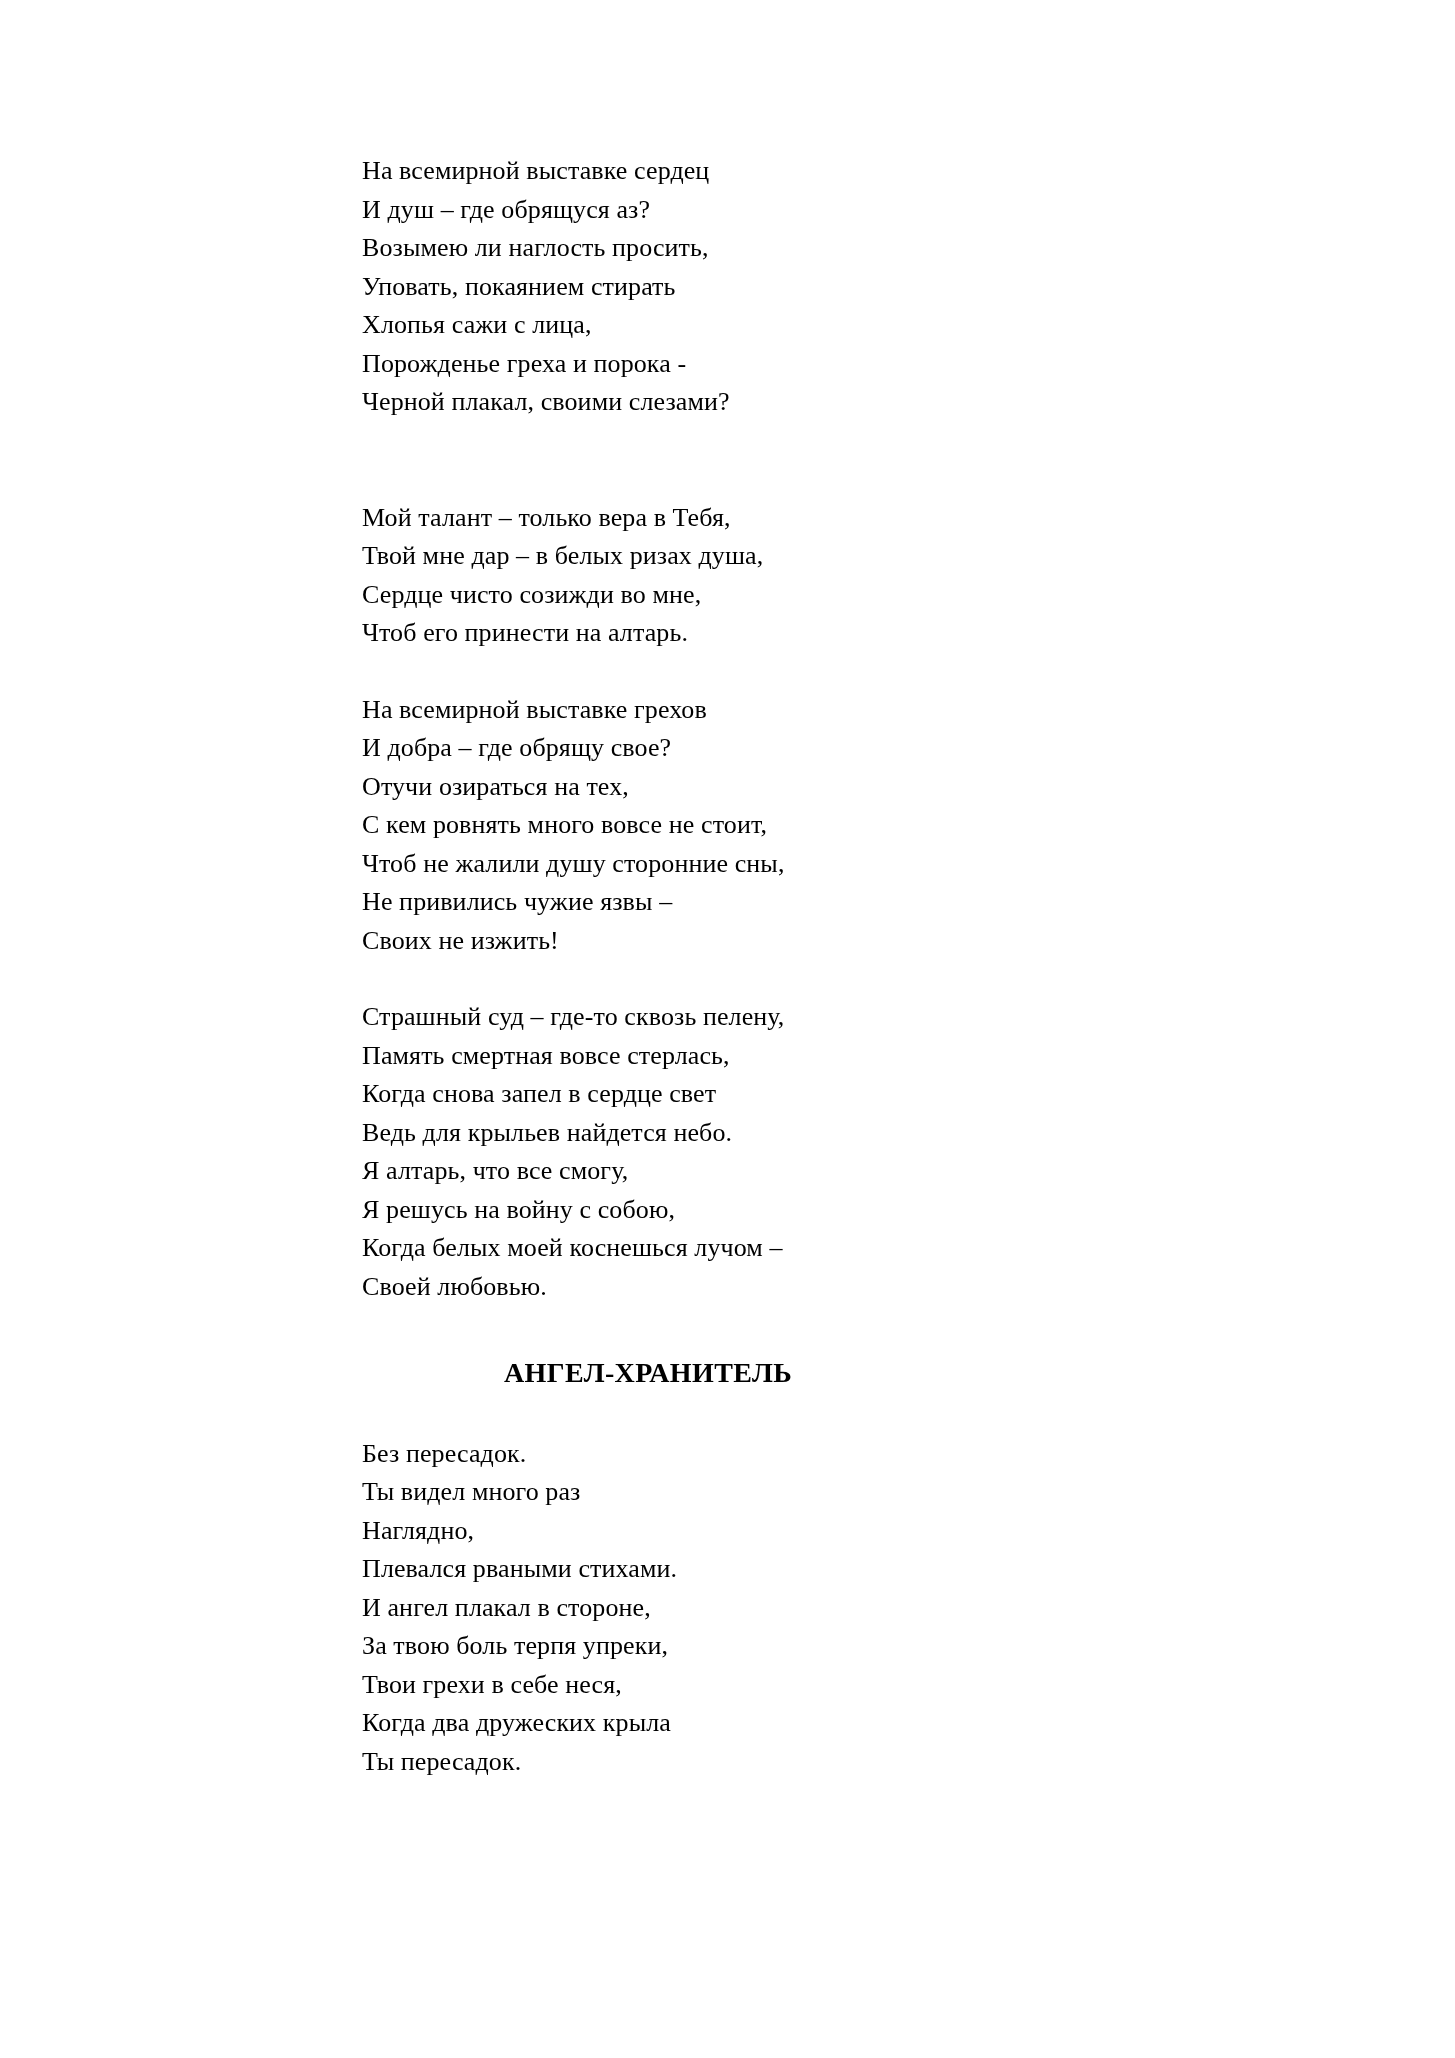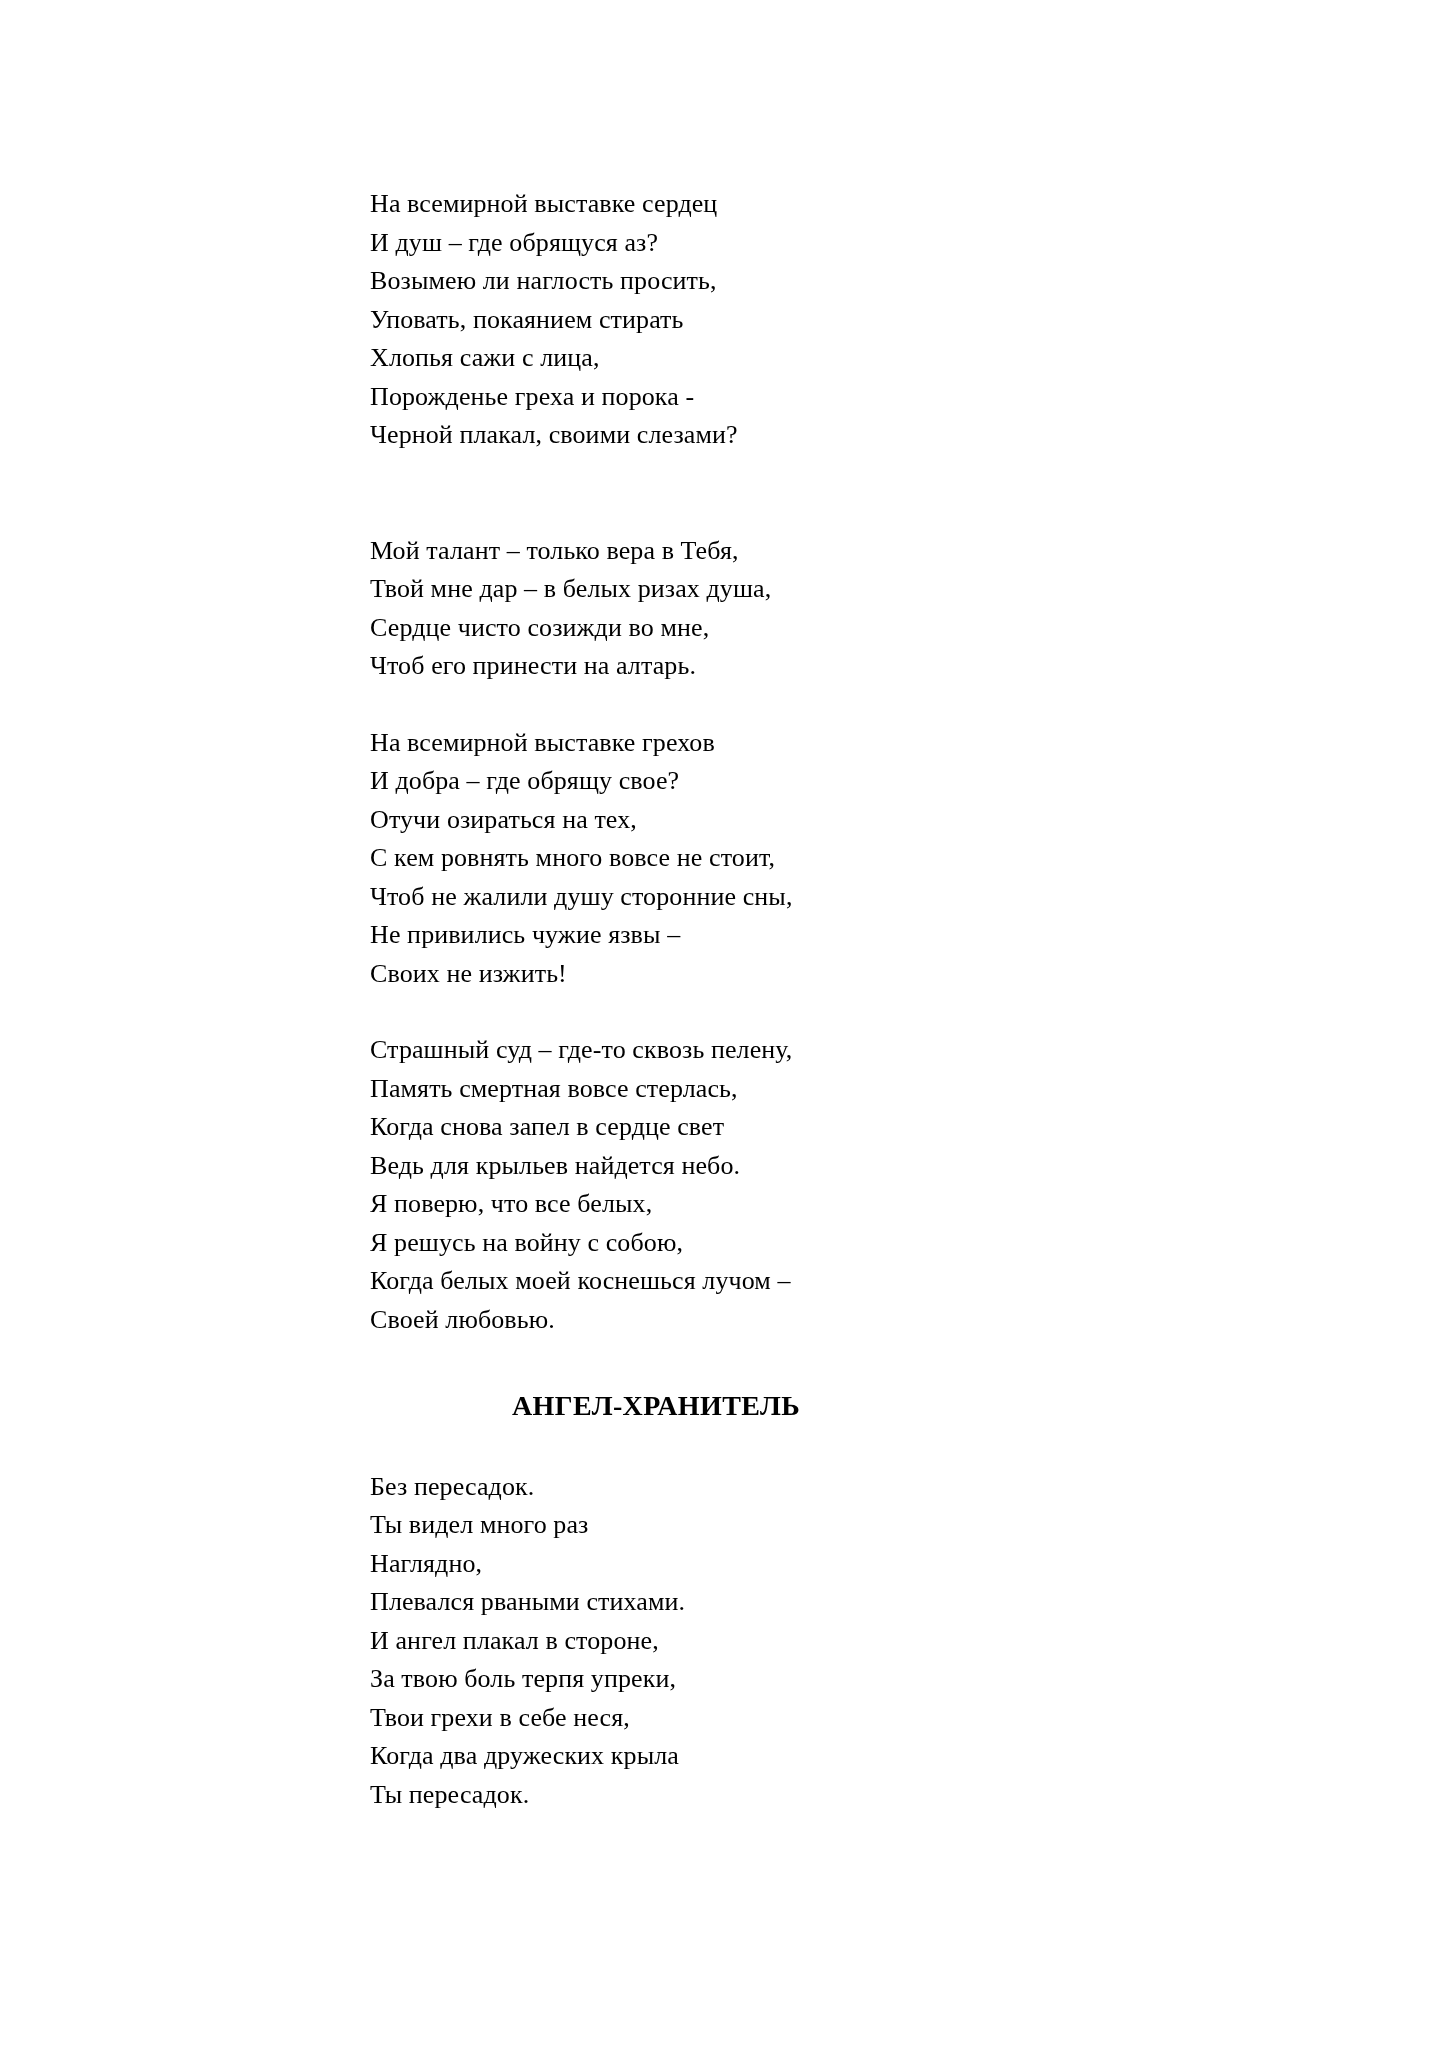--- a/index.html
+++ b/index.html
@@ -12,24 +12,23 @@
     width: 1455px;
     height: 2058px;
     background: #ffffff;
     margin: 0 auto;
     overflow: hidden;
     font-family: "Liberation Serif", "DejaVu Serif", serif;
     color: #000000;
   }
   .text-column {
     position: absolute;
-    left: 370px;
+    left: 362px;
     top: 152px;
     width: 700px;
-    margin-top: 33px;
   }
   .stanza {
     margin: 0 0 0 0;
   }
   .line {
     font-size: 26px;
     line-height: 38.5px;
     white-space: pre;
     letter-spacing: 0.1px;
   }
@@ -77,21 +76,21 @@
         <div class="line">Чтоб не жалили душу сторонние сны,</div>
         <div class="line">Не привились чужие язвы –</div>
         <div class="line">Своих не изжить!</div>
       </div>
       <div class="gap-medium"></div>
       <div class="stanza">
         <div class="line">Страшный суд – где-то сквозь пелену,</div>
         <div class="line">Память смертная вовсе стерлась,</div>
         <div class="line">Когда снова запел в сердце свет</div>
         <div class="line">Ведь для крыльев найдется небо.</div>
-        <div class="line">Я поверю, что все белых,</div>
+        <div class="line">Я алтарь, что все смогу,</div>
         <div class="line">Я решусь на войну с собою,</div>
         <div class="line">Когда белых моей коснешься лучом –</div>
         <div class="line">Своей любовью.</div>
       </div>
       <div class="gap-title-before"></div>
       <div class="poem-title">АНГЕЛ-ХРАНИТЕЛЬ</div>
       <div class="gap-title-after"></div>
       <div class="stanza">
         <div class="line">Без пересадок.</div>
         <div class="line">Ты видел много раз</div>

